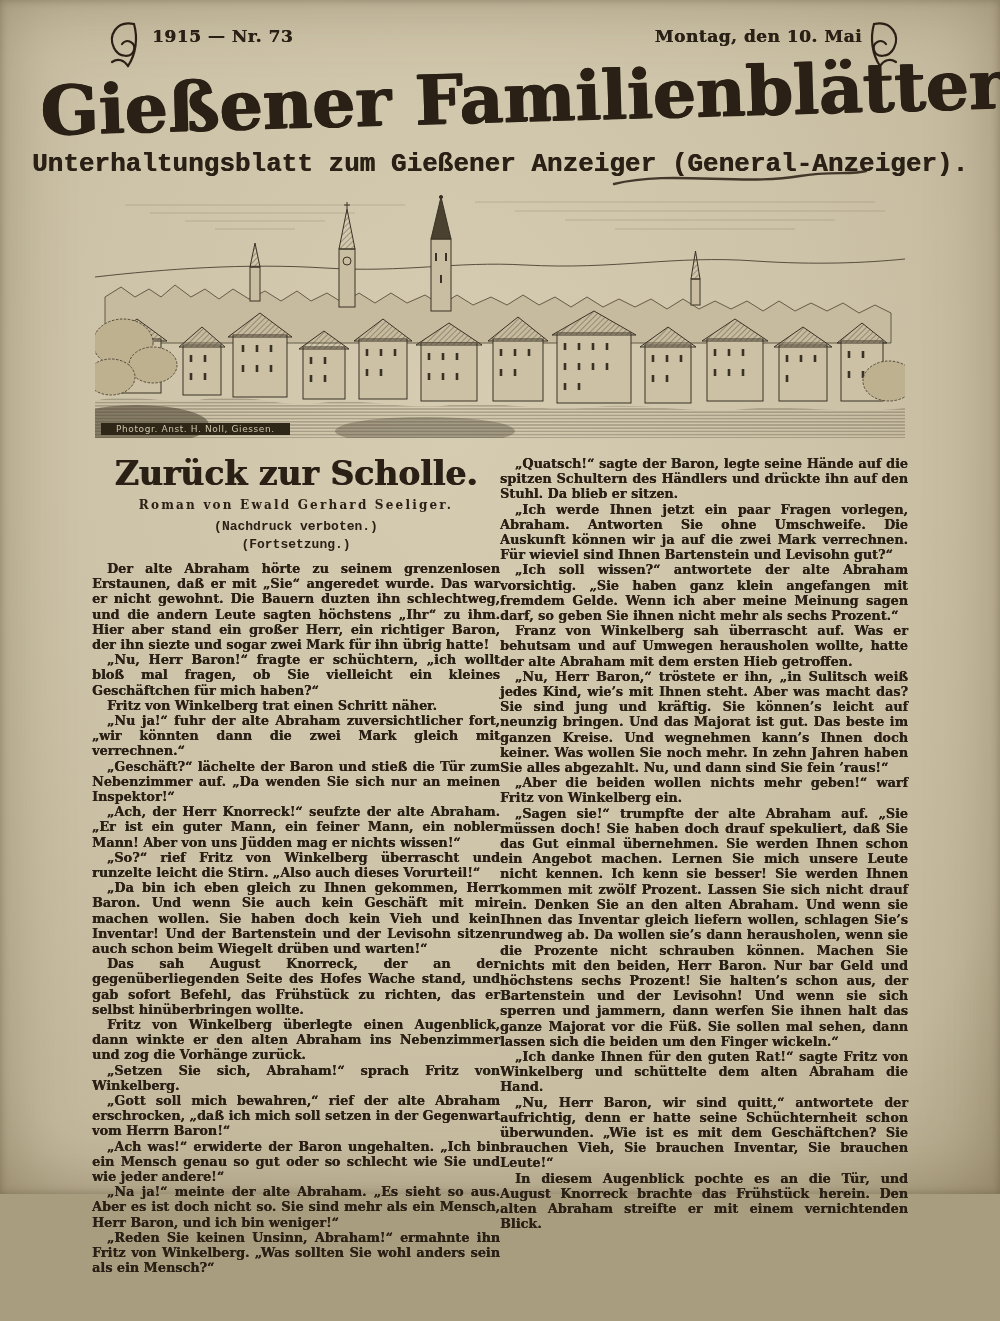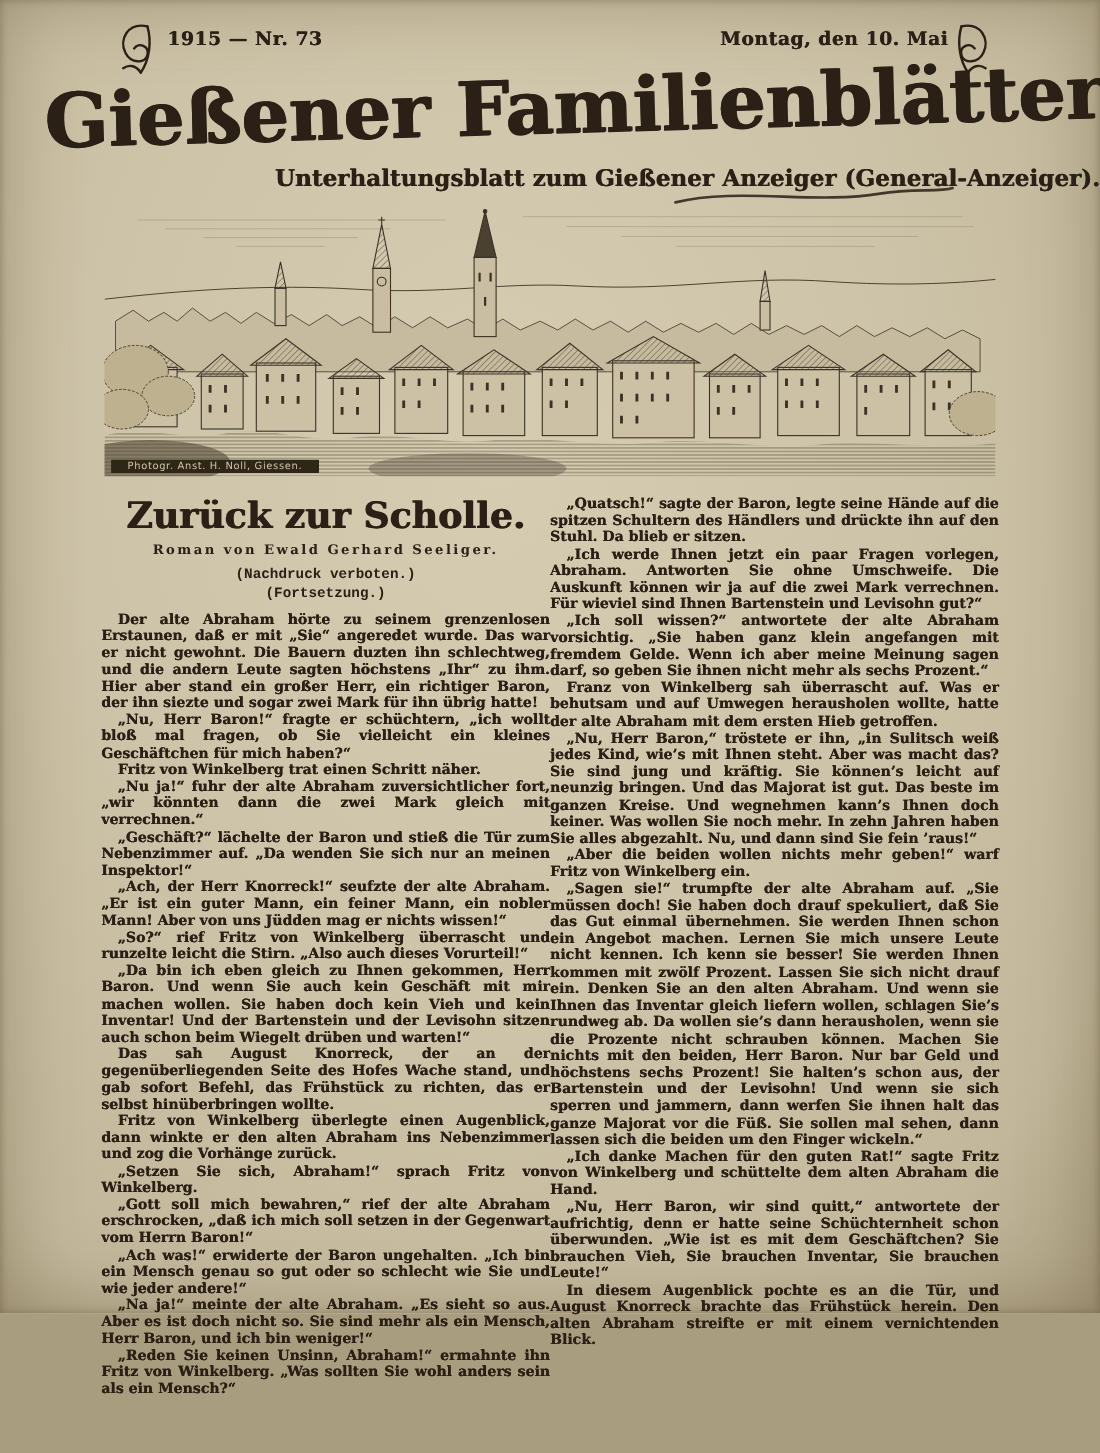--- a/index.html
+++ b/index.html
@@ -37,23 +37,24 @@
     letter-spacing:0px;
     transform:rotate(-1.6deg);
     text-shadow:1.3px 0 0 currentColor, 0 .6px 0 currentColor;
     white-space:nowrap;
   }
   .title-flourish{
     position:absolute;right:130px;top:168px;width:260px;height:22px;opacity:.85;
   }
   .masthead-subtitle{
     margin-top:8px;
-    text-align:right;
-    font-size:21px;font-weight:bold;
+    text-align:center;
+    font-size:26px;font-weight:bold;
     text-shadow:.5px 0 0 currentColor;
+    font-family:Liberation Mono, monospace;
   }
   
   .engraving{
     position:relative;
     margin:14px 95px 0 95px;
     height:245px;
   }
   .engraving svg{width:100%;height:100%;display:block;}
   .eng-caption{
     position:absolute;left:6px;bottom:3px;
@@ -232,20 +233,20 @@
     </section>
     <section class="col">
       <div class="body">
           <p>„Quatsch!“ sagte der Baron, legte seine Hände auf die spitzen Schultern des Händlers und drückte ihn auf den Stuhl. Da blieb er sitzen.</p>
           <p>„Ich werde Ihnen jetzt ein paar Fragen vorlegen, Abraham. Antworten Sie ohne Umschweife. Die Auskunft können wir ja auf die zwei Mark verrechnen. Für wieviel sind Ihnen Bartenstein und Levisohn gut?“</p>
           <p>„Ich soll wissen?“ antwortete der alte Abraham vorsichtig. „Sie haben ganz klein angefangen mit fremdem Gelde. Wenn ich aber meine Meinung sagen darf, so geben Sie ihnen nicht mehr als sechs Prozent.“</p>
           <p>Franz von Winkelberg sah überrascht auf. Was er behutsam und auf Umwegen herausholen wollte, hatte der alte Abraham mit dem ersten Hieb getroffen.</p>
           <p>„Nu, Herr Baron,“ tröstete er ihn, „in Sulitsch weiß jedes Kind, wie’s mit Ihnen steht. Aber was macht das? Sie sind jung und kräftig. Sie können’s leicht auf neunzig bringen. Und das Majorat ist gut. Das beste im ganzen Kreise. Und wegnehmen kann’s Ihnen doch keiner. Was wollen Sie noch mehr. In zehn Jahren haben Sie alles abgezahlt. Nu, und dann sind Sie fein ’raus!“</p>
           <p>„Aber die beiden wollen nichts mehr geben!“ warf Fritz von Winkelberg ein.</p>
           <p>„Sagen sie!“ trumpfte der alte Abraham auf. „Sie müssen doch! Sie haben doch drauf spekuliert, daß Sie das Gut einmal übernehmen. Sie werden Ihnen schon ein Angebot machen. Lernen Sie mich unsere Leute nicht kennen. Ich kenn sie besser! Sie werden Ihnen kommen mit zwölf Prozent. Lassen Sie sich nicht drauf ein. Denken Sie an den alten Abraham. Und wenn sie Ihnen das Inventar gleich liefern wollen, schlagen Sie’s rundweg ab. Da wollen sie’s dann herausholen, wenn sie die Prozente nicht schrauben können. Machen Sie nichts mit den beiden, Herr Baron. Nur bar Geld und höchstens sechs Prozent! Sie halten’s schon aus, der Bartenstein und der Levisohn! Und wenn sie sich sperren und jammern, dann werfen Sie ihnen halt das ganze Majorat vor die Füß. Sie sollen mal sehen, dann lassen sich die beiden um den Finger wickeln.“</p>
-          <p>„Ich danke Machen für den guten Rat!“ sagte Fritz von Winkelberg und schüttelte dem alten Abraham die Hand.</p>
+          <p>„Ich danke Ihnen für den guten Rat!“ sagte Fritz von Winkelberg und schüttelte dem alten Abraham die Hand.</p>
           <p>„Nu, Herr Baron, wir sind quitt,“ antwortete der aufrichtig, denn er hatte seine Schüchternheit schon überwunden. „Wie ist es mit dem Geschäftchen? Sie brauchen Vieh, Sie brauchen Inventar, Sie brauchen Leute!“</p>
           <p>In diesem Augenblick pochte es an die Tür, und August Knorreck brachte das Frühstück herein. Den alten Abraham streifte er mit einem vernichtenden Blick.</p>
         </div>
     </section>
   </main>
 
 </div>
 
 </body></html>

